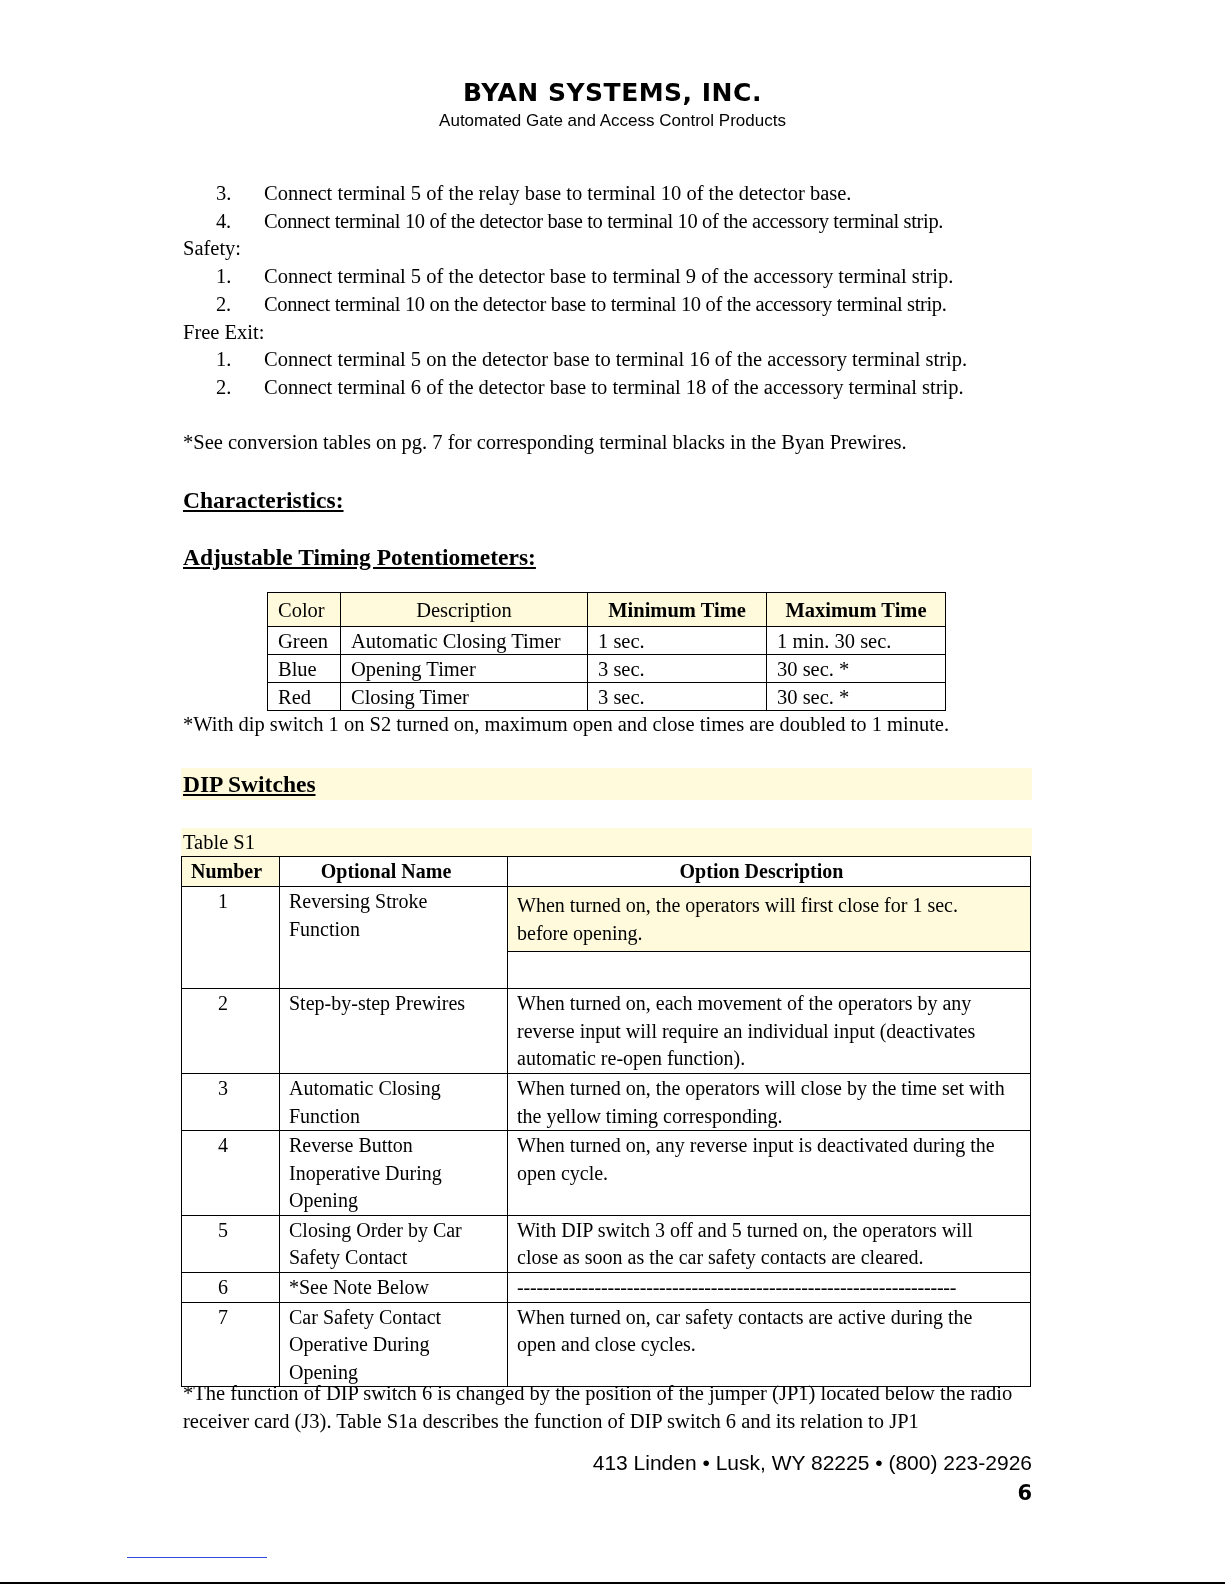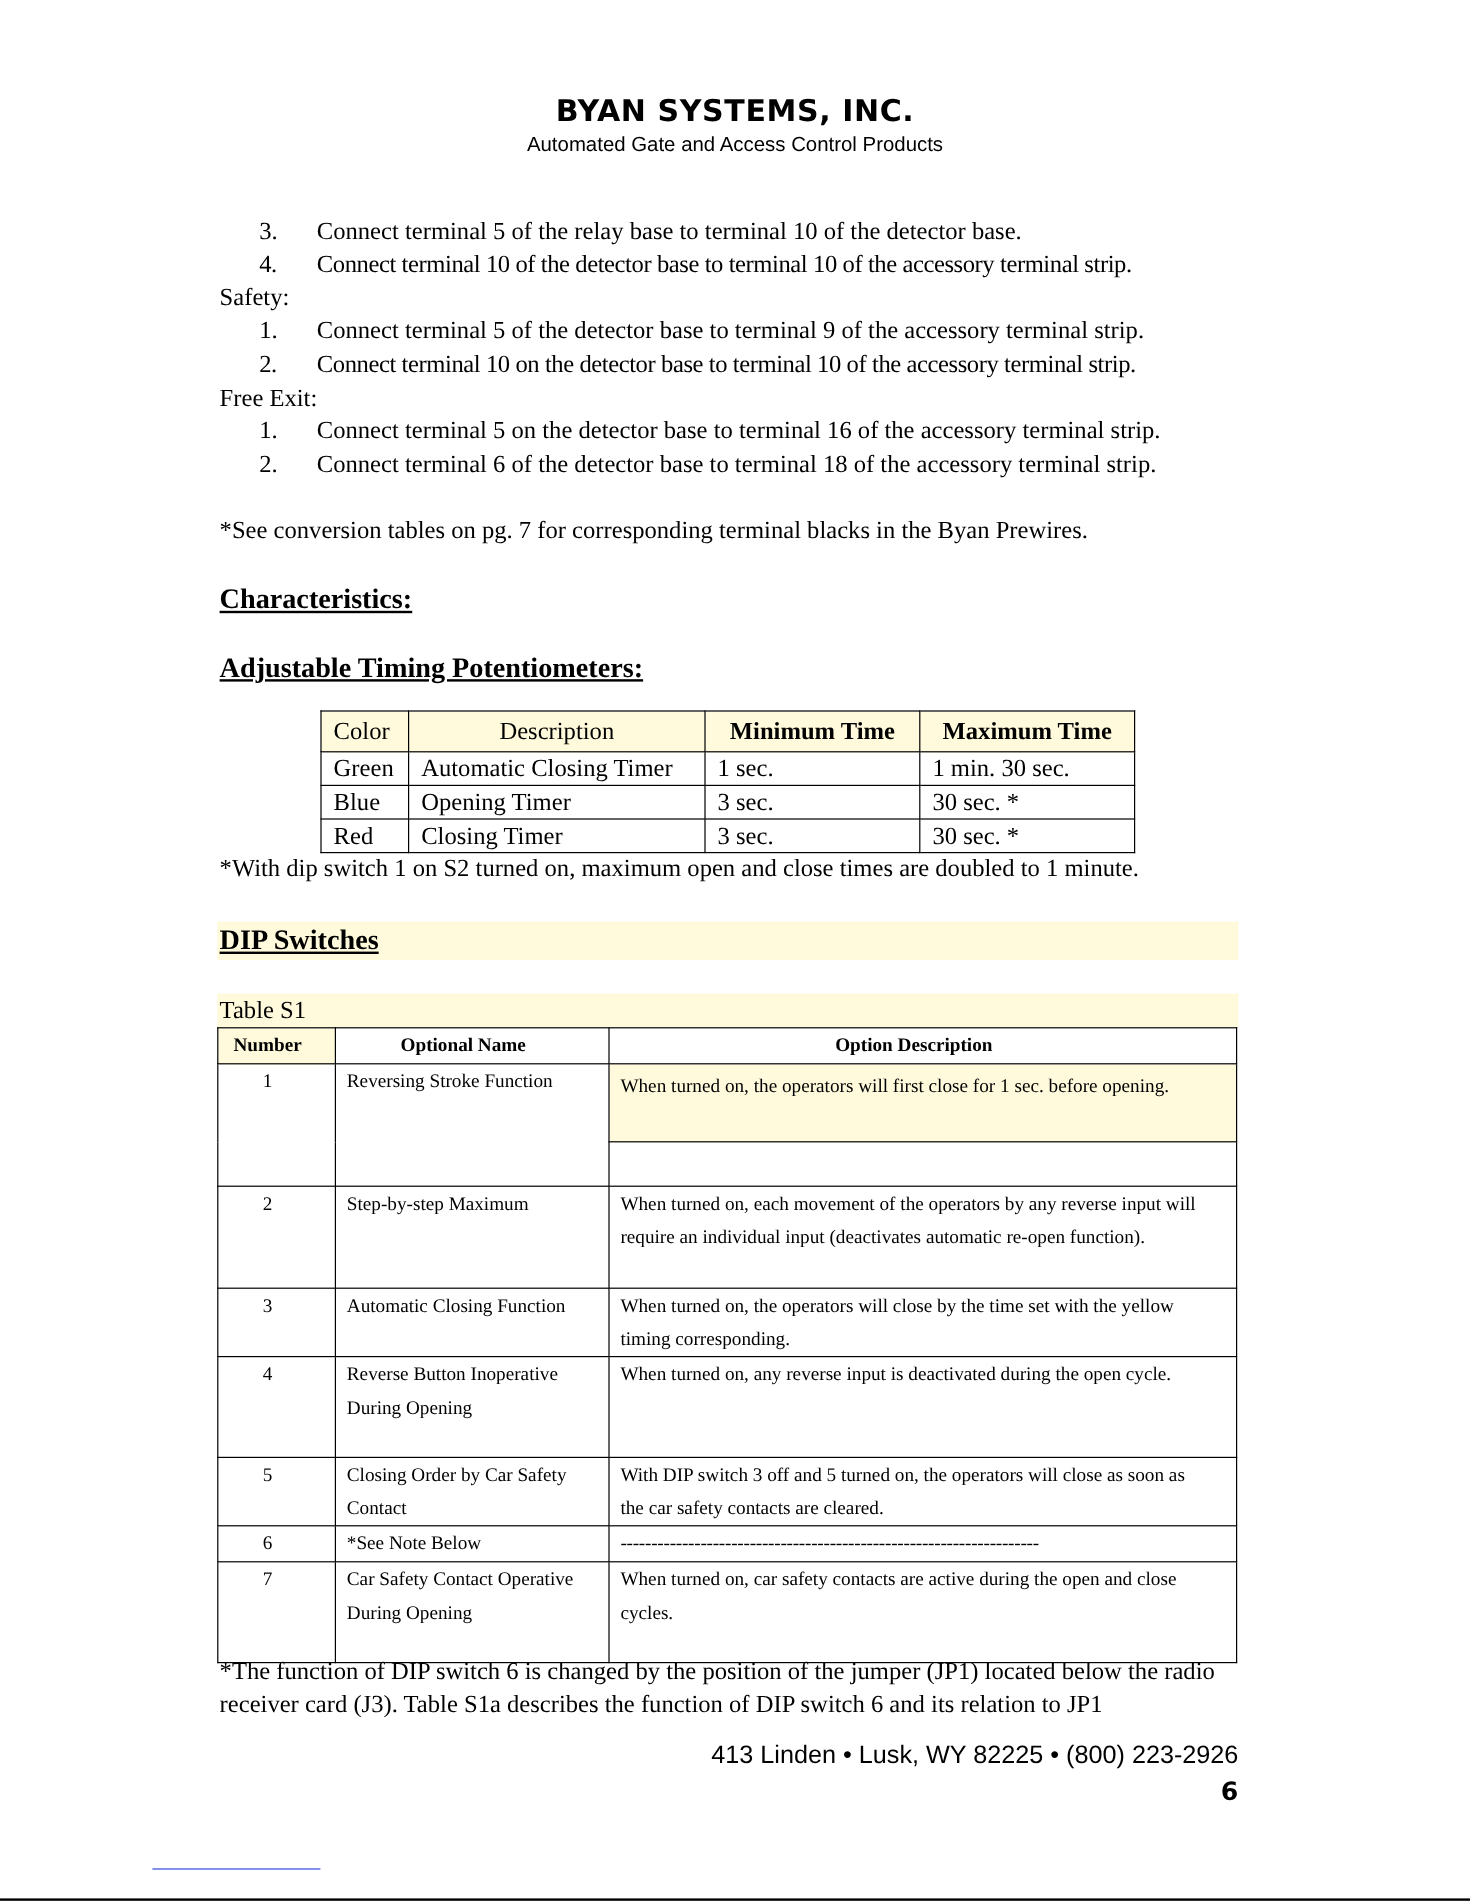--- a/index.html
+++ b/index.html
@@ -27,21 +27,21 @@
 
     .note1 { position: absolute; left: 183px; top: 713px; font-family: "Liberation Serif", serif; font-size: 20.5px; white-space: nowrap; }
 
     .dip-band { position: absolute; left: 181px; top: 768px; width: 851px; height: 32px; background: #fffadb; }
     .dip-heading { position: absolute; left: 183px; top: 768px; font-family: "Liberation Serif", serif; font-weight: bold; text-decoration: underline; font-size: 23.5px; line-height: 32px; }
 
     .tableS1-band { position: absolute; left: 181px; top: 828px; width: 851px; height: 28px; background: #fffadb; }
     .tableS1-label { position: absolute; left: 183px; top: 828px; font-family: "Liberation Serif", serif; font-size: 20.5px; line-height: 28px; }
 
     .dip-table { position: absolute; left: 181px; top: 856px; width: 849px; table-layout: fixed; }
-    .dip-table th, .dip-table td { border: 1px solid #000; font-size: 16px; line-height: 27.5px; vertical-align: top; padding: 1px 24px 0 9px; }
+    .dip-table th, .dip-table td { border: 1px solid #000; font-size: 20px; line-height: 27.5px; vertical-align: top; padding: 1px 24px 0 9px; }
     .dip-table th { font-weight: bold; text-align: center; height: 29px; padding-top: 0; vertical-align: middle; }
     .dip-table td.n { text-align: center; }
     .hl { background: #fffadb; }
     .dashes { overflow: hidden; white-space: nowrap; letter-spacing: -0.2px; }
 
     .note2 { position: absolute; left: 183px; top: 1380px; width: 850px; font-family: "Liberation Serif", serif; font-size: 20.5px; line-height: 27.7px; }
 
     .footer { position: absolute; top: 1450px; left: 0; width: 1032px; text-align: right; }
     .address { font-family: "Liberation Sans", sans-serif; font-size: 21px; line-height: 26px; }
     .pageno { font-family: "DejaVu Sans", sans-serif; font-weight: bold; font-size: 21px; line-height: 30px; margin-top: 2px; }
@@ -144,21 +144,21 @@
   <tr>
     <td class="n" rowspan="2">1</td>
     <td rowspan="2">Reversing Stroke Function</td>
     <td class="hl" style="height:59px; padding-top:5px;">When turned on, the operators will first close for 1 sec. before opening.</td>
   </tr>
   <tr>
     <td style="height:35px;"></td>
   </tr>
   <tr>
     <td class="n" style="height:83px;">2</td>
-    <td>Step-by-step Maximum</td>
+    <td>Step-by-step Prewires</td>
     <td>When turned on, each movement of the operators by any reverse input will require an individual input (deactivates automatic re-open function).</td>
   </tr>
   <tr>
     <td class="n" style="height:55px;">3</td>
     <td>Automatic Closing Function</td>
     <td>When turned on, the operators will close by the time set with the yellow timing corresponding.</td>
   </tr>
   <tr>
     <td class="n" style="height:82px;">4</td>
     <td>Reverse Button Inoperative During Opening</td>

